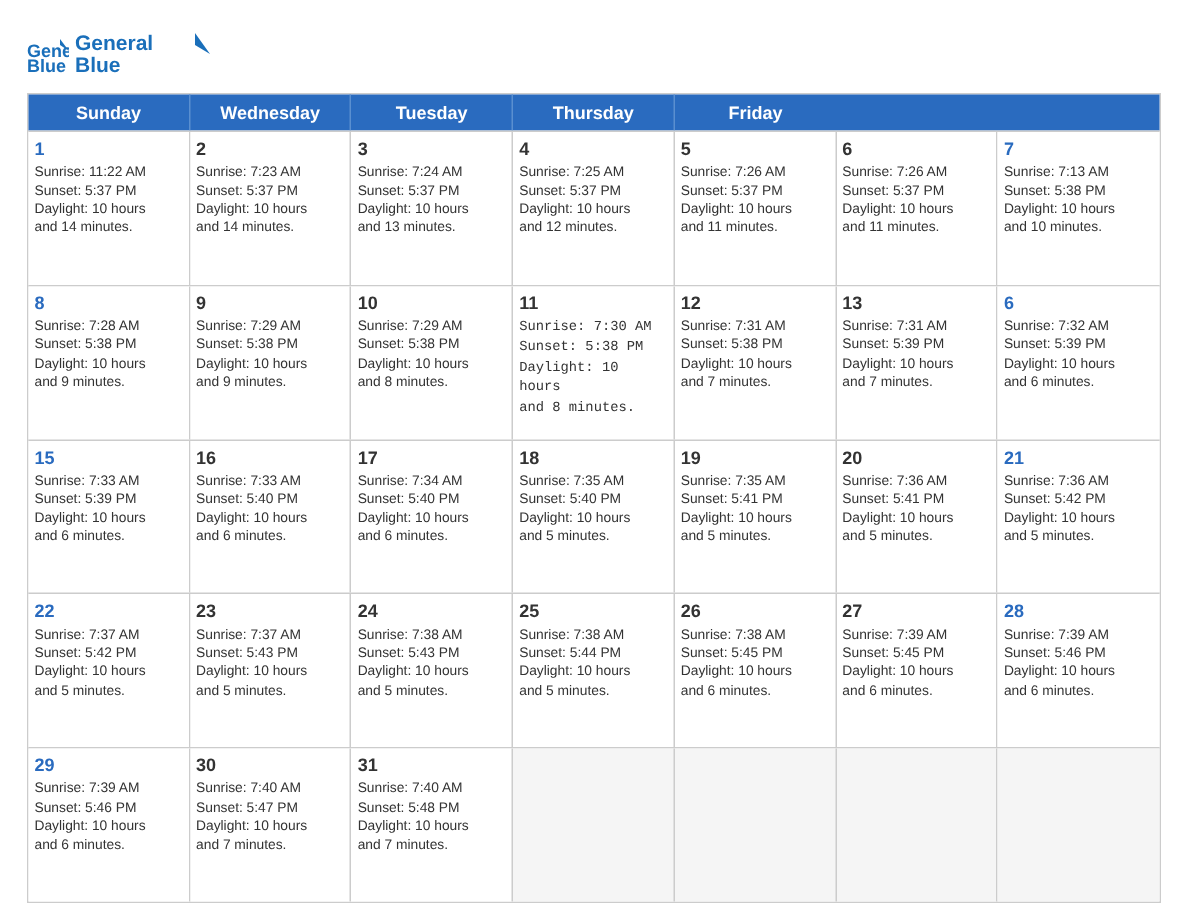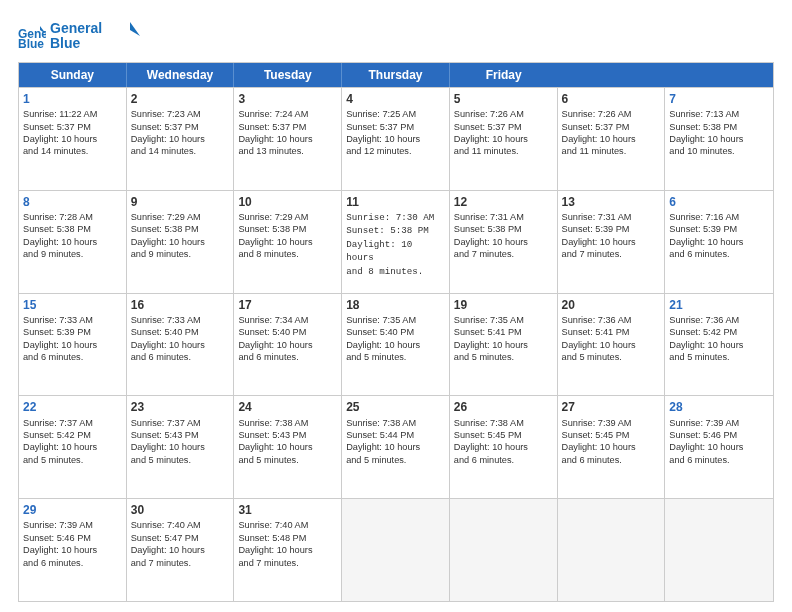--- a/index.html
+++ b/index.html
@@ -179,21 +179,21 @@
 Daylight: 10 hours
 and 8 minutes.</span></div>
           <div class="cal-cell"><span class="day-num">12</span><span style="white-space: pre-line;">Sunrise: 7:31 AM
 Sunset: 5:38 PM
 Daylight: 10 hours
 and 7 minutes.</span></div>
           <div class="cal-cell"><span class="day-num">13</span><span style="white-space: pre-line;">Sunrise: 7:31 AM
 Sunset: 5:39 PM
 Daylight: 10 hours
 and 7 minutes.</span></div>
-          <div class="cal-cell saturday"><span class="day-num">6</span><span style="white-space: pre-line;">Sunrise: 7:16 AM
+          <div class="cal-cell saturday"><span class="day-num">6</span><span style="white-space: pre-line;">Sunrise: 7:32 AM
 Sunset: 5:39 PM
 Daylight: 10 hours
 and 6 minutes.</span></div>
         </div>
         <div class="cal-row">
           <div class="cal-cell sunday"><span class="day-num">15</span><span style="white-space: pre-line;">Sunrise: 7:33 AM
 Sunset: 5:39 PM
 Daylight: 10 hours
 and 6 minutes.</span></div>
           <div class="cal-cell"><span class="day-num">16</span><span style="white-space: pre-line;">Sunrise: 7:33 AM

